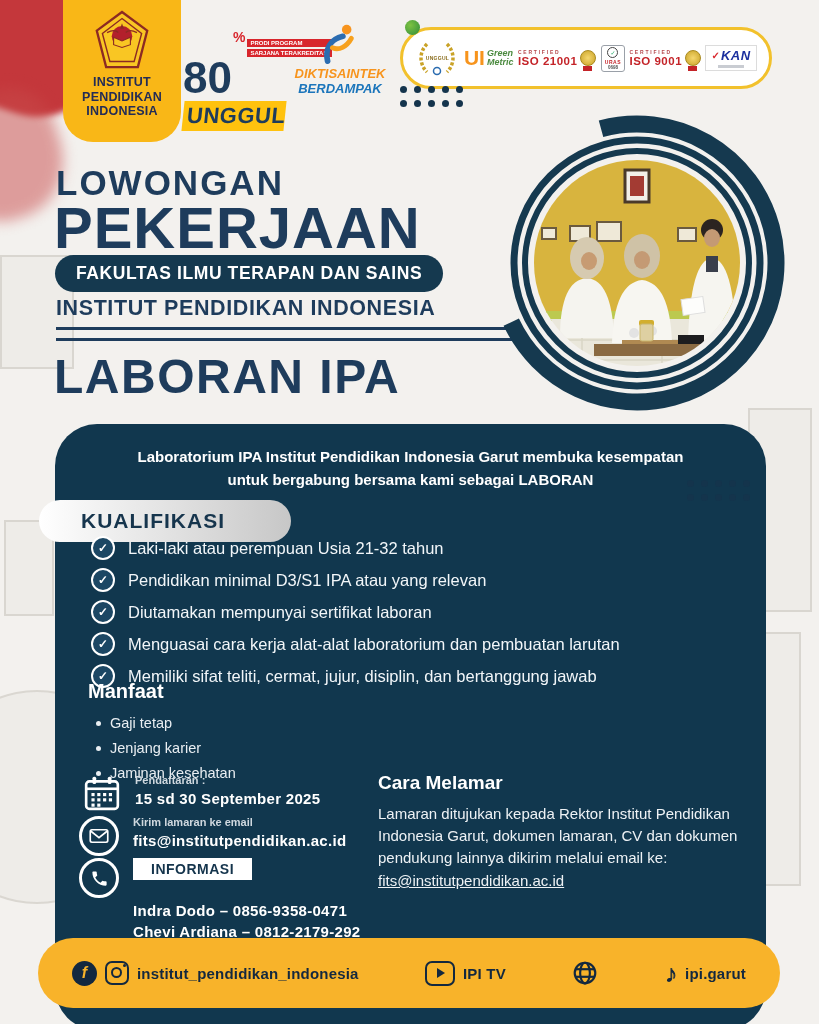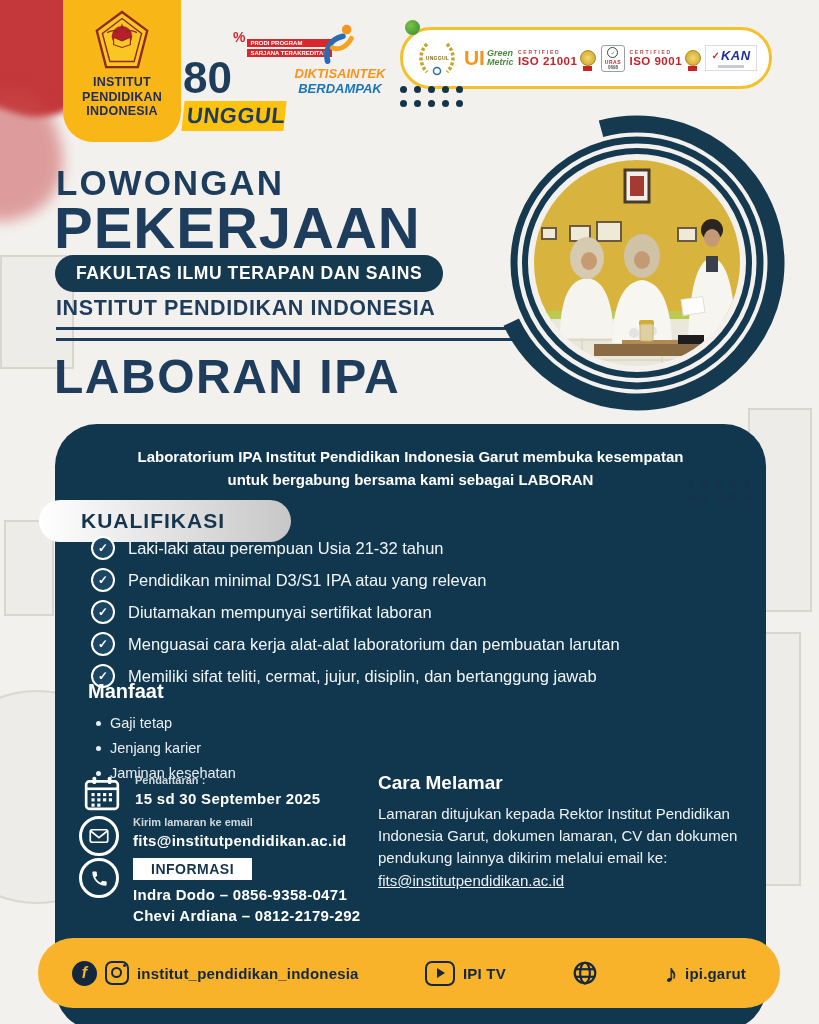--- a/index.html
+++ b/index.html
@@ -95,21 +95,21 @@
   .b-dot{width:5px;height:5px;border-radius:50%;background:#e9eef2;}
   .contact-row{display:flex;align-items:flex-start;gap:14px;color:#fff;}
   .row-calendar{left:28px;top:350px;}
   .row-email{left:24px;top:392px;}
   .row-phone{left:24px;top:434px;}
   .ring-icon{width:40px;height:40px;border:3px solid #fff;border-radius:50%;display:flex;align-items:center;
     justify-content:center;box-sizing:border-box;flex:0 0 auto;}
   .c-label{font-size:11px;color:#cfd8df;font-weight:700;margin-bottom:2px;}
   .c-value{font-size:15px;font-weight:800;letter-spacing:.3px;line-height:21px;}
   .info-tag{display:inline-block;background:#fff;color:#14344c;font-weight:800;font-size:14px;
-    padding:3px 18px;margin-bottom:4px;letter-spacing:.5px;}
+    padding:3px 18px;margin-bottom:20px;letter-spacing:.5px;}
   .apply{left:323px;top:348px;width:372px;color:#fff;}
   .apply-title{font-weight:800;font-size:19px;margin-bottom:9px;}
   .apply-body{margin:0;font-size:15px;line-height:22px;color:#eef2f5;}
   .apply-link{display:inline-block;margin-top:3px;font-size:15px;color:#eef2f5;text-decoration:underline;}
 
   
   .footer-bar{left:38px;top:938px;width:742px;height:70px;background:#f8b32a;border-radius:35px;
     display:flex;align-items:center;justify-content:space-between;padding:0 34px;box-sizing:border-box;z-index:3;}
   .f-item{display:flex;align-items:center;gap:8px;}
   .f-label{color:#13283f;font-weight:800;font-size:15px;letter-spacing:.2px;}

